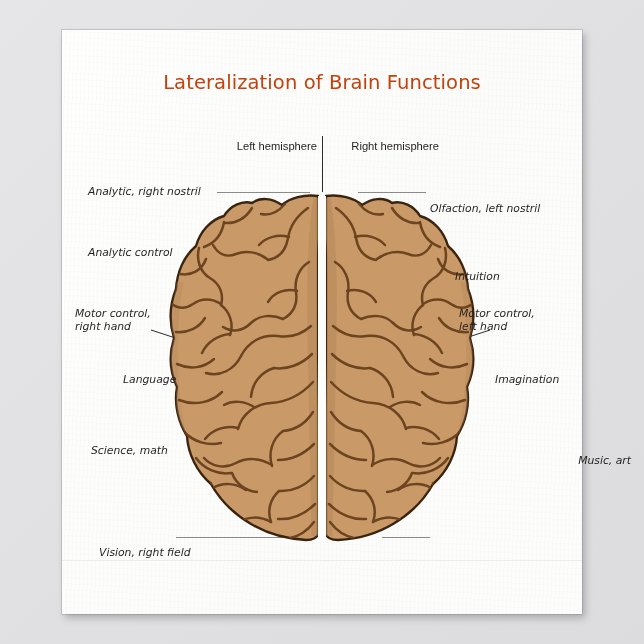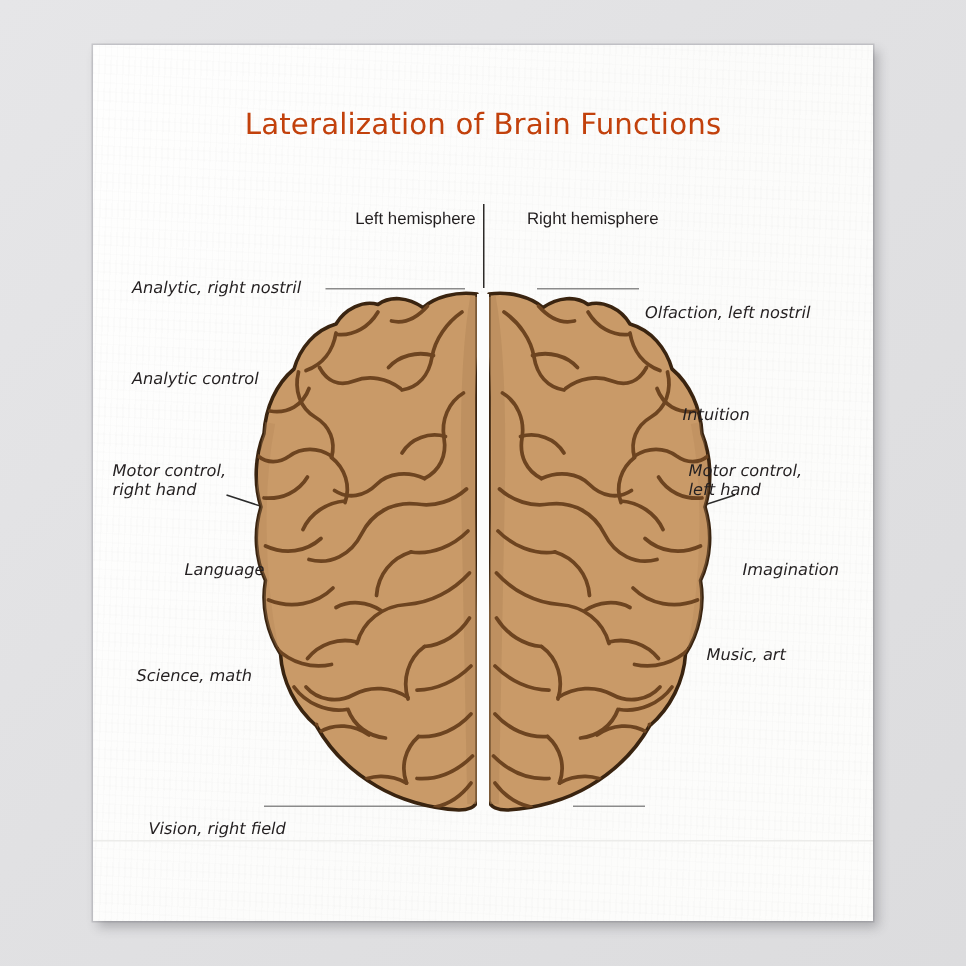--- a/index.html
+++ b/index.html
@@ -109,21 +109,21 @@
   #c-l2 { left: 13px;  top: 277px; width: 160px; }
   #c-l3 { left: 29px;  top: 343px; width: 160px; margin-left: 32px; }
   #c-l4 { left: 29px;  top: 392px; width: 160px; margin-top: 22px; }
   #c-l5 { left: 37px;  top: 516px; width: 160px; }
 
   
   #c-r0 { left: 368px; top: 172px; width: 165px; }
   #c-r1 { left: 393px; top: 208px; width: 160px; margin-top: 32px; }
   #c-r2 { left: 397px; top: 277px; width: 160px; }
   #c-r3 { left: 433px; top: 343px; width: 160px; }
-  #c-r4 { left: 409px; top: 400px; width: 160px; }
+  #c-r4 { left: 409px; top: 424px; width: 160px; text-align: right; }
   #c-r5 { left: 372px; top: 500px; width: 160px; }
 
   
   .leader {
     position: absolute;
     background: #8b8b8b;
     height: 1px;
   }
   #lead-olf-left  { left: 155px; top: 162px; width: 93px; }
   #lead-olf-right { left: 296px; top: 162px; width: 68px; }

